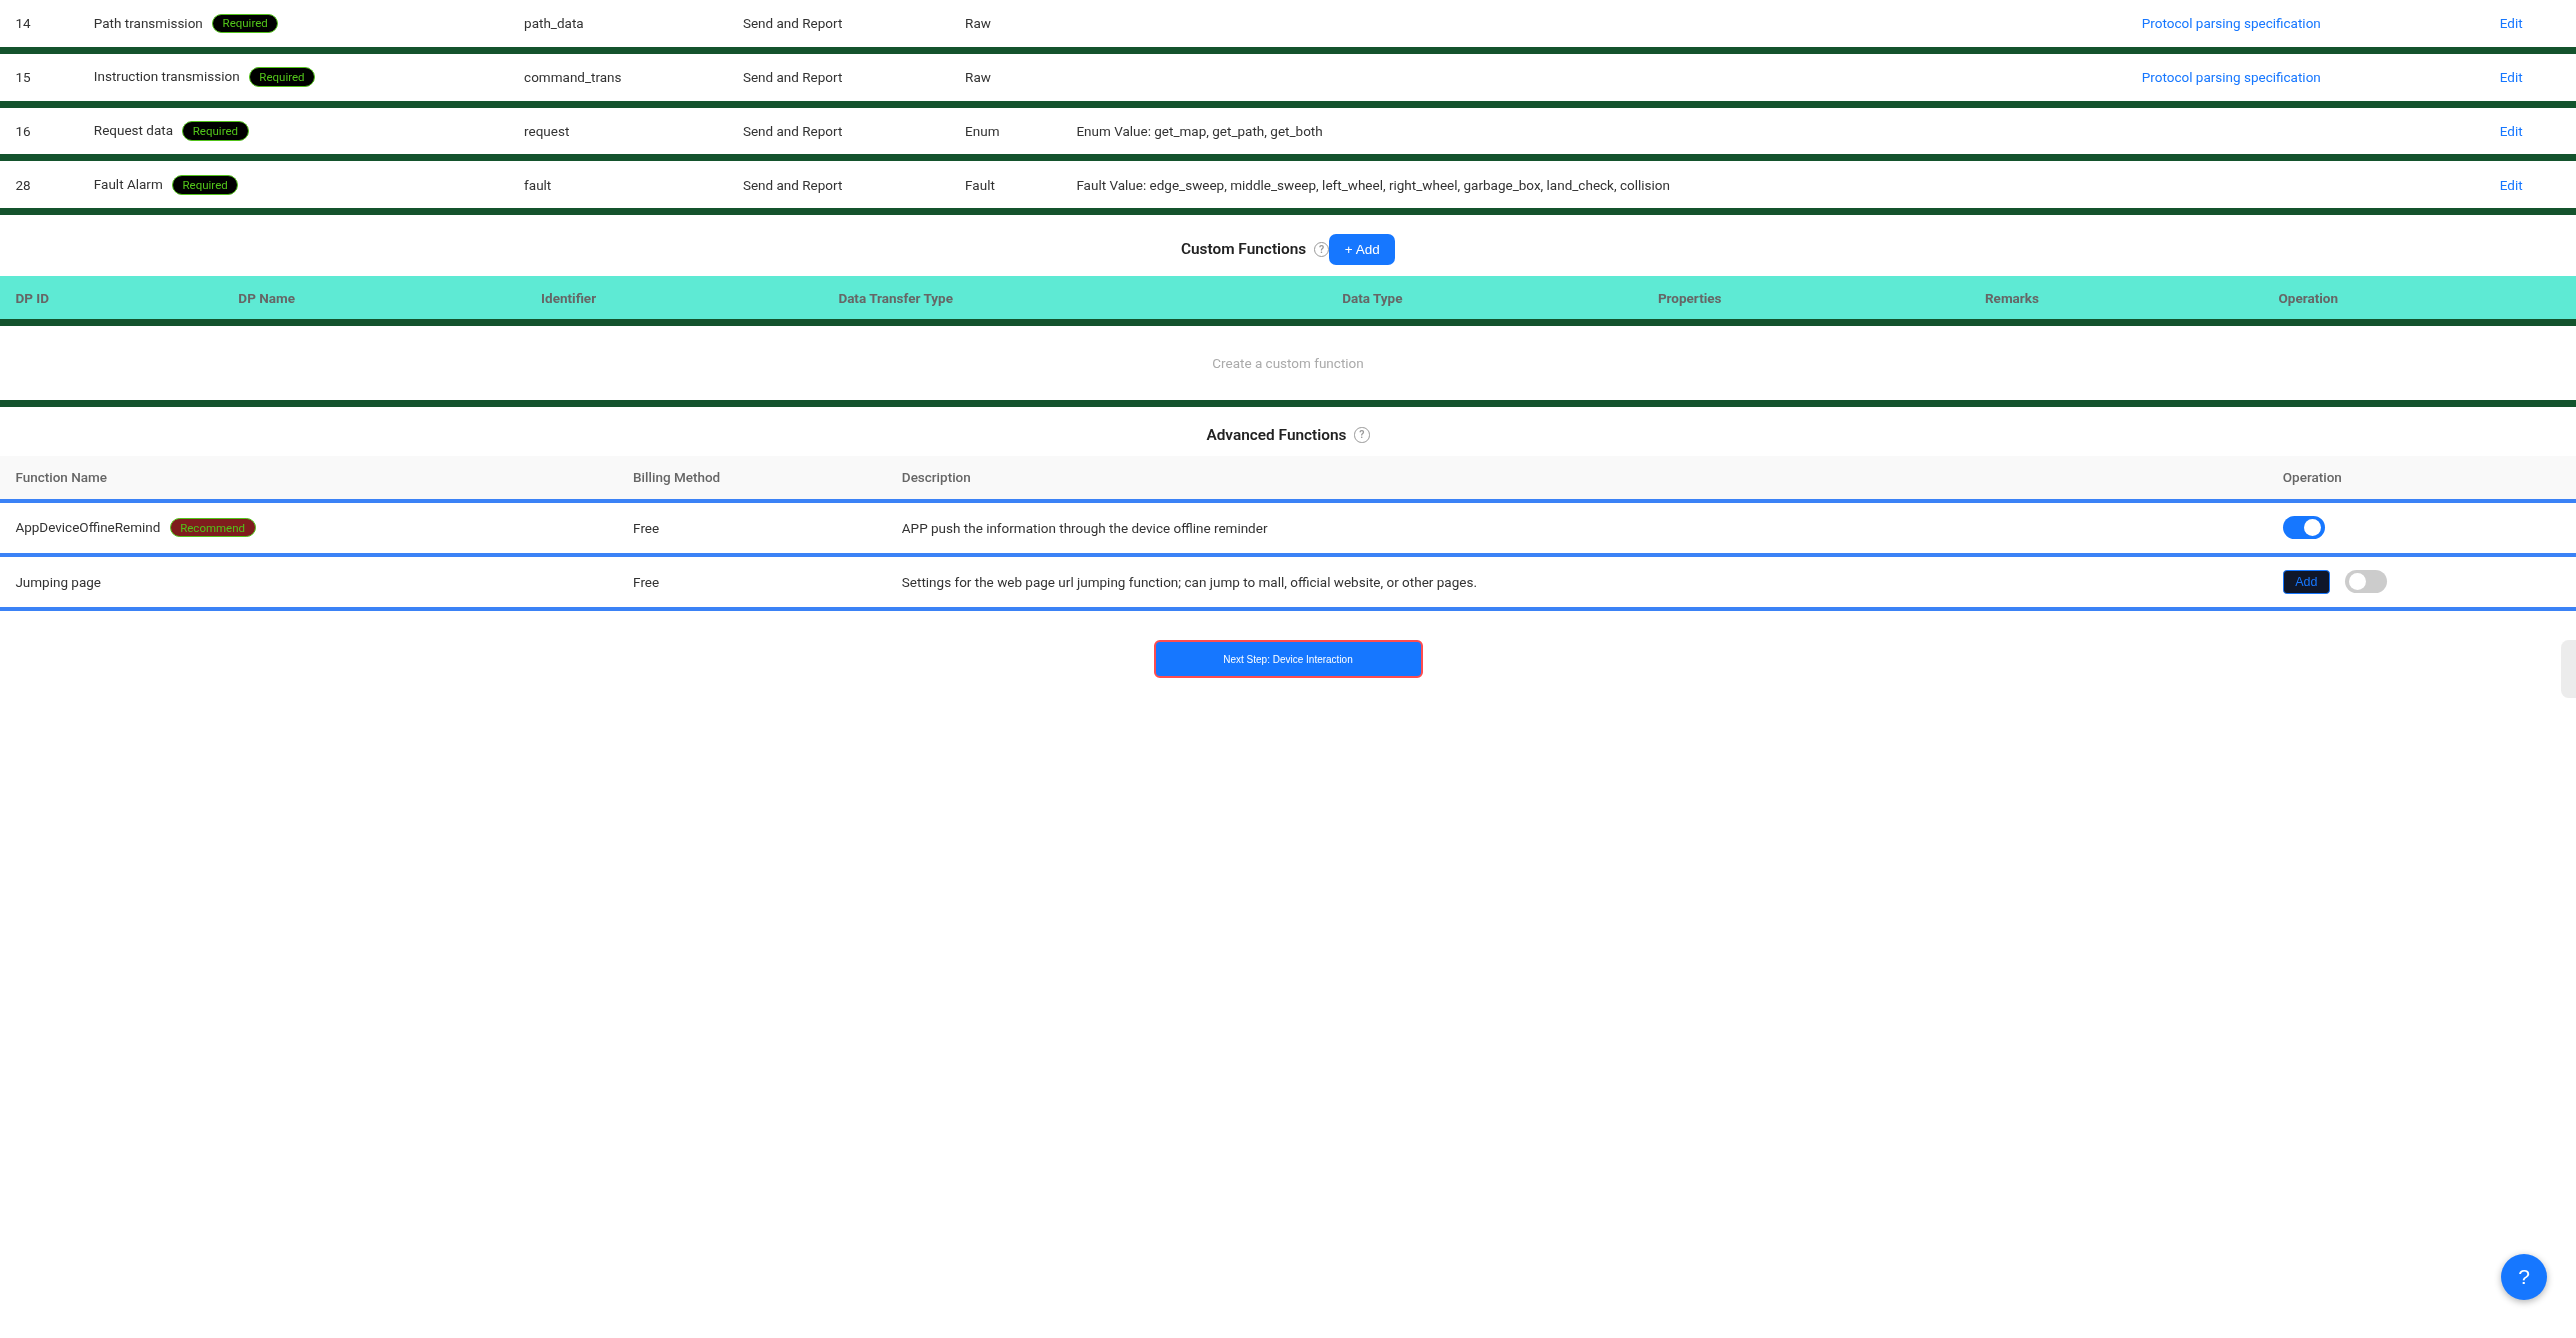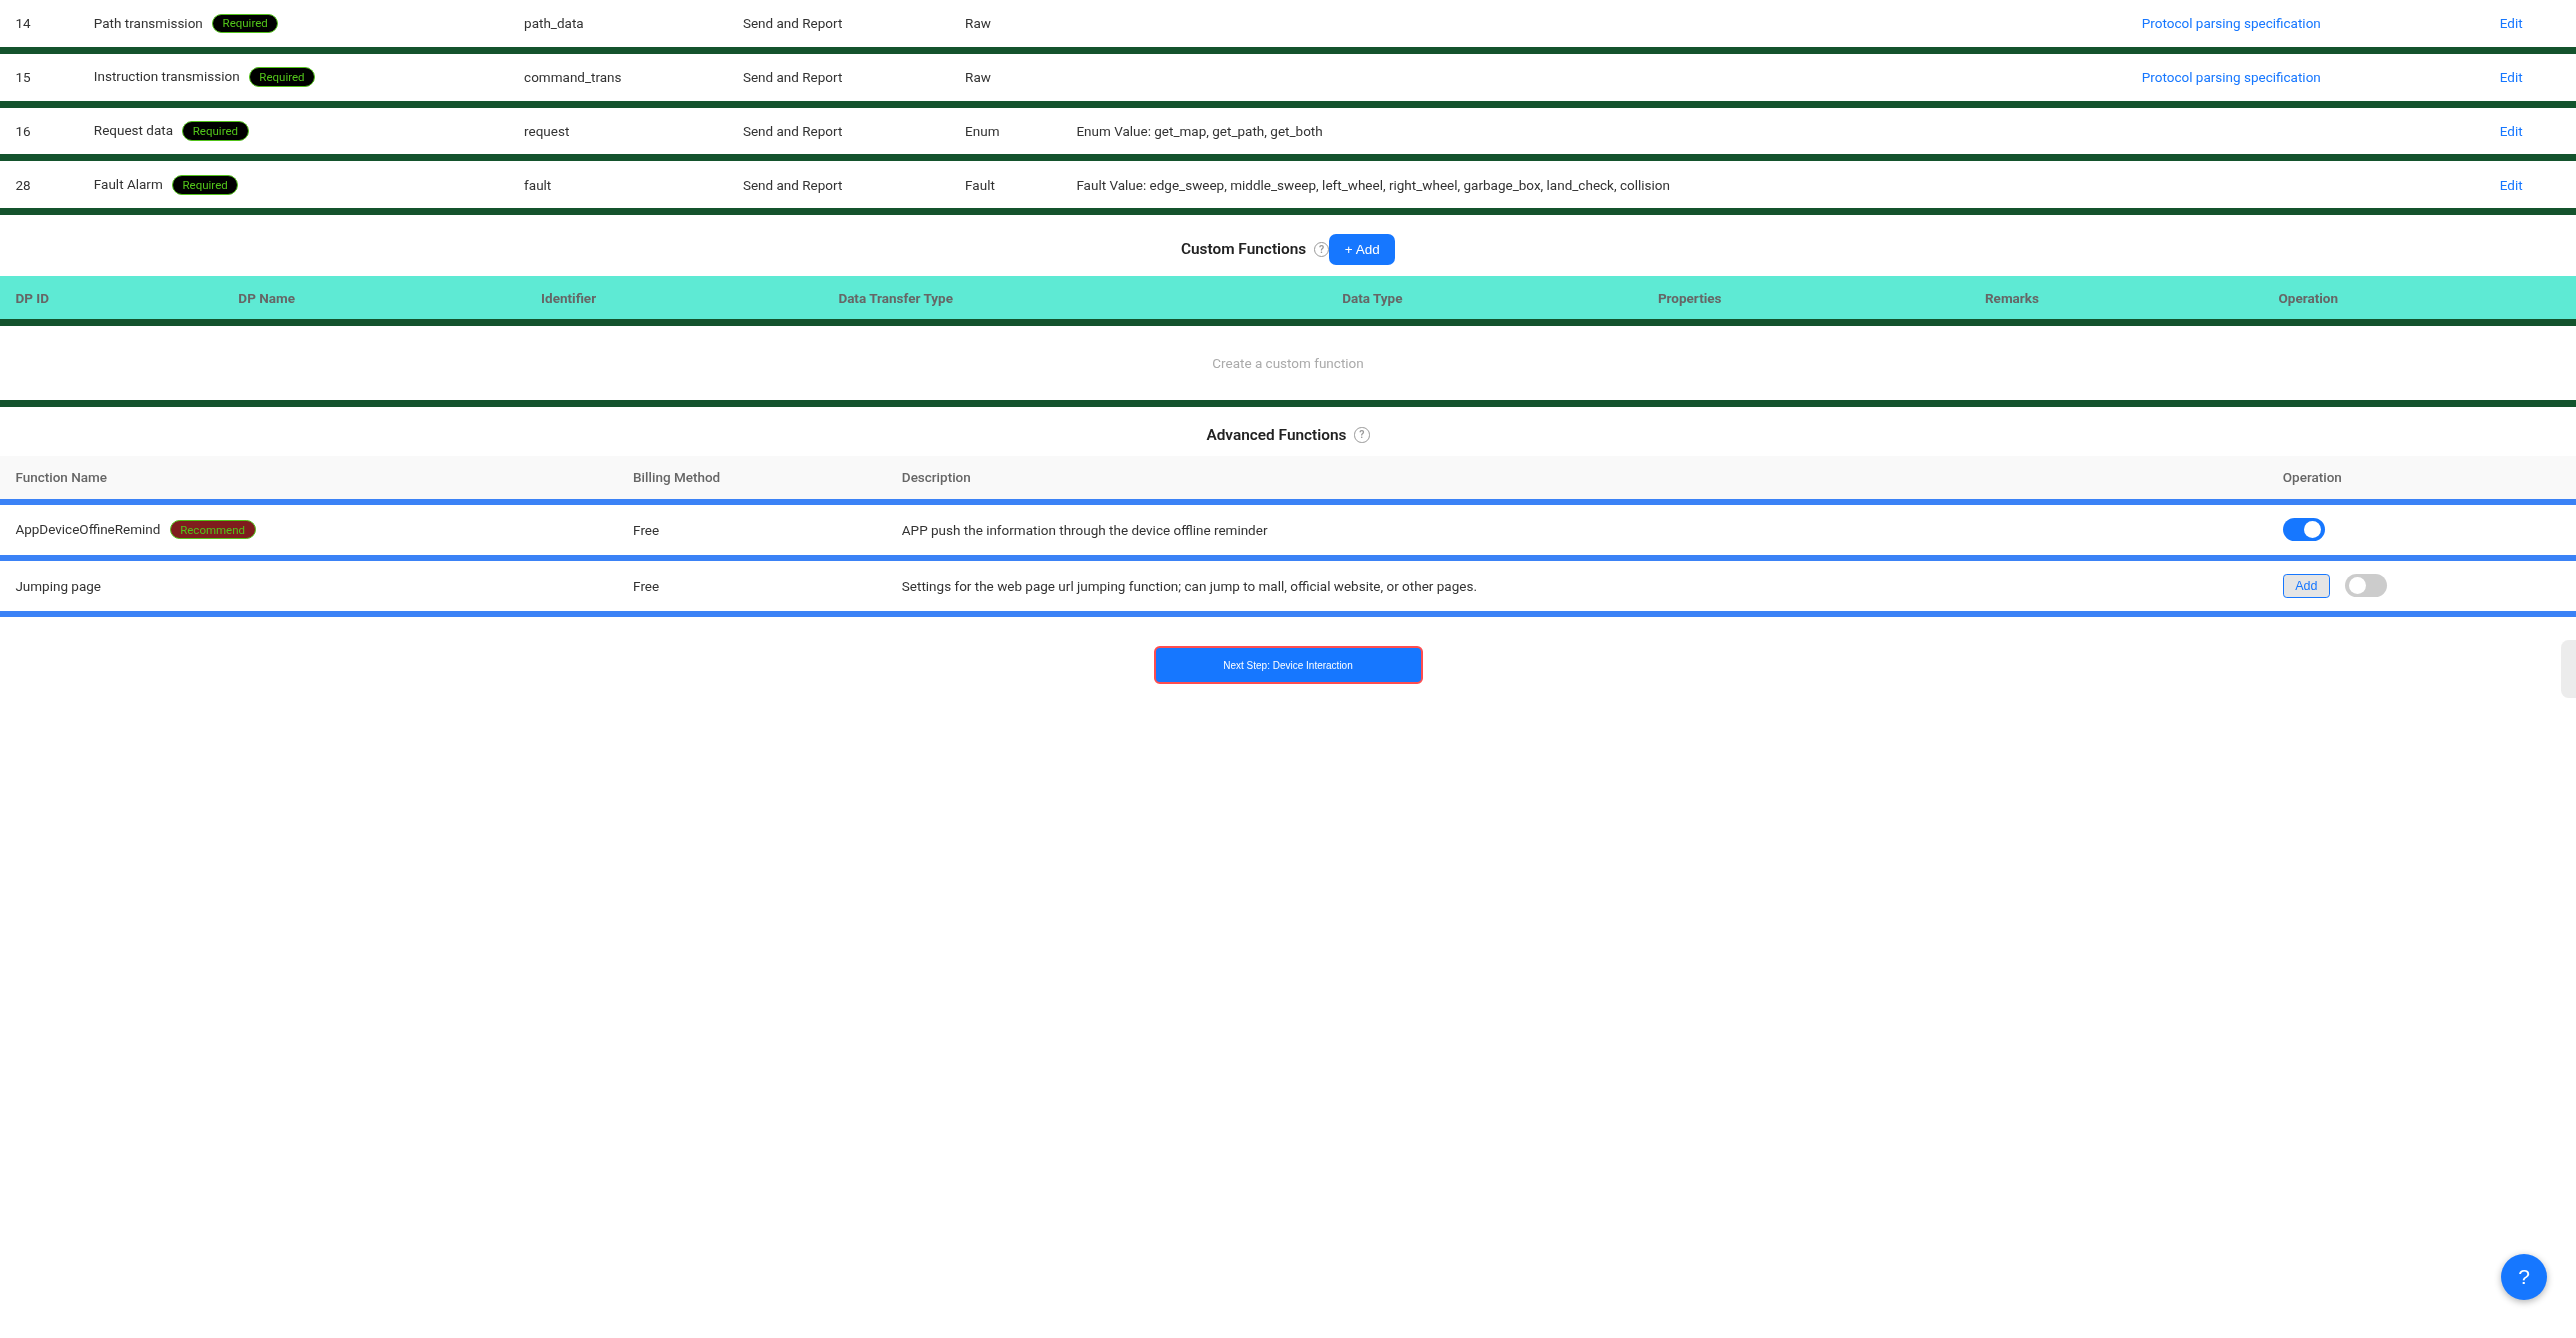--- a/index.html
+++ b/index.html
@@ -112,21 +112,21 @@
 
     
     .advanced-table {
       width: 100%;
       border-collapse: collapse;
     }
 
     .advanced-table th, .advanced-table td {
       padding: 13.5px 15.4px;
       text-align: left;
-      border-bottom: 6px solid #3b82f6;
+      border-bottom: 4px solid #3b82f6;
       vertical-align: middle;
     }
 
     .advanced-table th {
       color: #666;
       font-weight: 500;
       background: #f9f9f9;
     }
 
     
@@ -169,21 +169,21 @@
     }
 
     .toggle-slider-off:before {
       left: 3.8px;
     }
 
     
     .add-small-btn {
       border: 1px solid #1677ff;
       color: #1677ff;
-      background: #e5e5e5;
+      background: #0f172a;
       border-radius: 3.8px;
       padding: 3.8px 11.5px;
       font-size: 12.5px;
       cursor: pointer;
       margin-right: 7.7px;
     }
 
     
     .next-step-container {
       display: flex;

